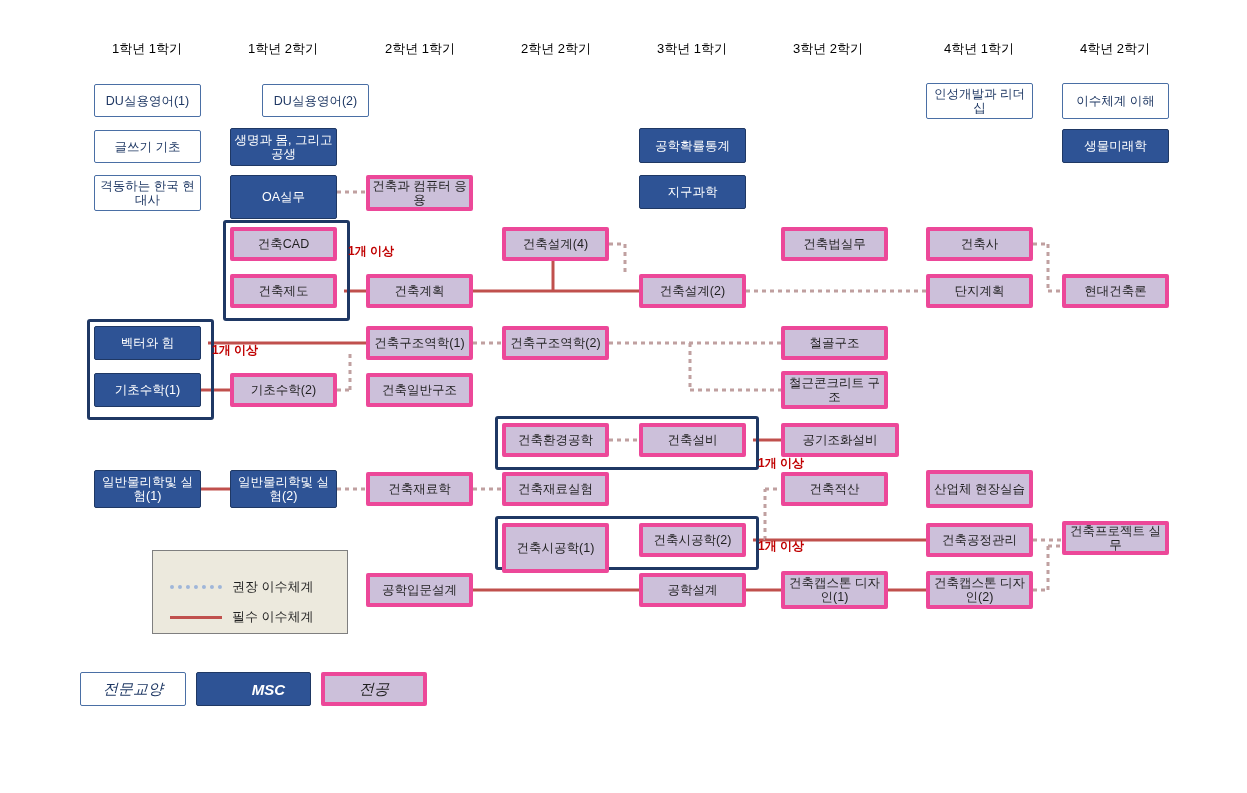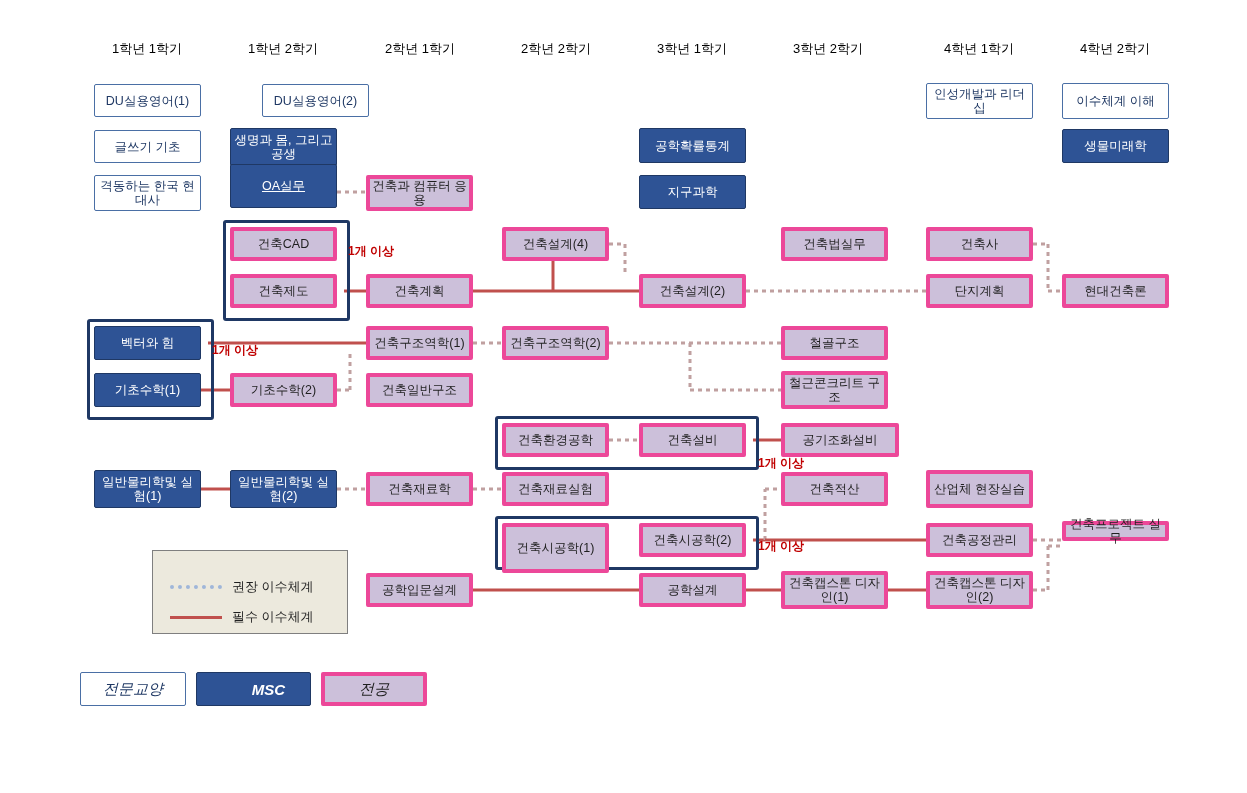--- a/index.html
+++ b/index.html
@@ -151,21 +151,21 @@
   <div class="group-frame" style="left:87px;top:319px;width:121px;height:95px;"></div>
   <div class="group-frame" style="left:495px;top:416px;width:258px;height:48px;"></div>
   <div class="group-frame" style="left:495px;top:516px;width:258px;height:48px;"></div>
 
   <div class="node ge" style="left:94px;top:84px;width:107px;height:33px;">DU실용영어(1)</div>
   <div class="node ge" style="left:94px;top:130px;width:107px;height:33px;">글쓰기 기초</div>
   <div class="node ge" style="left:94px;top:175px;width:107px;height:36px;">격동하는 한국 현대사</div>
 
   <div class="node ge" style="left:230px;top:84px;width:107px;height:33px;margin-left:32px;">DU실용영어(2)</div>
   <div class="node msc" style="left:230px;top:128px;width:107px;height:38px;">생명과 몸, 그리고 공생</div>
-  <div class="node msc" style="left:230px;top:164px;width:107px;height:44px;text-decoration:underline;">OA실무</div>
+  <div class="node msc" style="left:230px;top:175px;width:107px;height:44px;">OA실무</div>
 
   <div class="node major" style="left:366px;top:175px;width:107px;height:36px;">건축과 컴퓨터 응용</div>
 
   <div class="node msc" style="left:639px;top:128px;width:107px;height:35px;">공학확률통계</div>
   <div class="node msc" style="left:639px;top:175px;width:107px;height:34px;">지구과학</div>
 
   <div class="node ge" style="left:926px;top:83px;width:107px;height:36px;">인성개발과 리더십</div>
   <div class="node ge" style="left:1062px;top:83px;width:107px;height:36px;">이수체계 이해</div>
   <div class="node msc" style="left:1062px;top:129px;width:107px;height:34px;">생물미래학</div>
 
@@ -195,21 +195,21 @@
   <div class="node msc" style="left:94px;top:470px;width:107px;height:38px;">일반물리학및 실험(1)</div>
   <div class="node msc" style="left:230px;top:470px;width:107px;height:38px;">일반물리학및 실험(2)</div>
   <div class="node major" style="left:366px;top:472px;width:107px;height:34px;">건축재료학</div>
   <div class="node major" style="left:502px;top:472px;width:107px;height:34px;">건축재료실험</div>
   <div class="node major" style="left:781px;top:472px;width:107px;height:34px;">건축적산</div>
   <div class="node major" style="left:926px;top:470px;width:107px;height:38px;">산업체 현장실습</div>
 
   <div class="node major" style="left:502px;top:523px;width:107px;height:50px;">건축시공학(1)</div>
   <div class="node major" style="left:639px;top:523px;width:107px;height:34px;">건축시공학(2)</div>
   <div class="node major" style="left:926px;top:523px;width:107px;height:34px;">건축공정관리</div>
-  <div class="node major" style="left:1062px;top:521px;width:107px;height:20px;">건축프로젝트 실무</div>
+  <div class="node major" style="left:1062px;top:521px;width:107px;height:34px;">건축프로젝트 실무</div>
 
   <div class="node major" style="left:366px;top:573px;width:107px;height:34px;">공학입문설계</div>
   <div class="node major" style="left:639px;top:573px;width:107px;height:34px;">공학설계</div>
   <div class="node major" style="left:781px;top:571px;width:107px;height:38px;">건축캡스톤 디자인(1)</div>
   <div class="node major" style="left:926px;top:571px;width:107px;height:38px;">건축캡스톤 디자인(2)</div>
 
   <div class="req-label" style="left:348px;top:243px;">1개 이상</div>
   <div class="req-label" style="left:212px;top:342px;">1개 이상</div>
   <div class="req-label" style="left:758px;top:455px;">1개 이상</div>
   <div class="req-label" style="left:758px;top:538px;">1개 이상</div>

